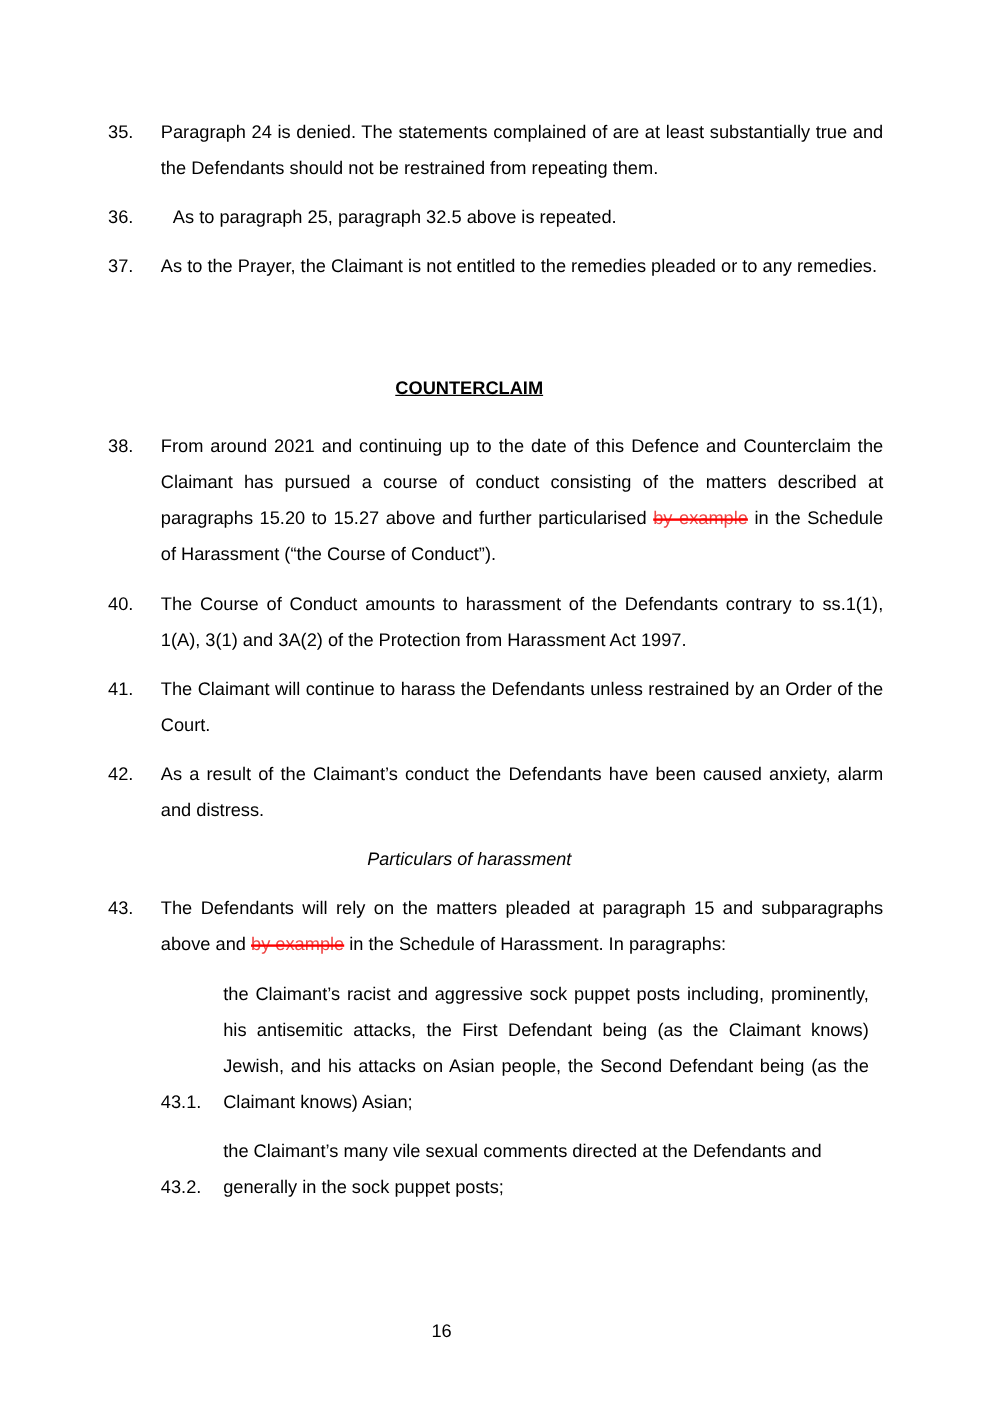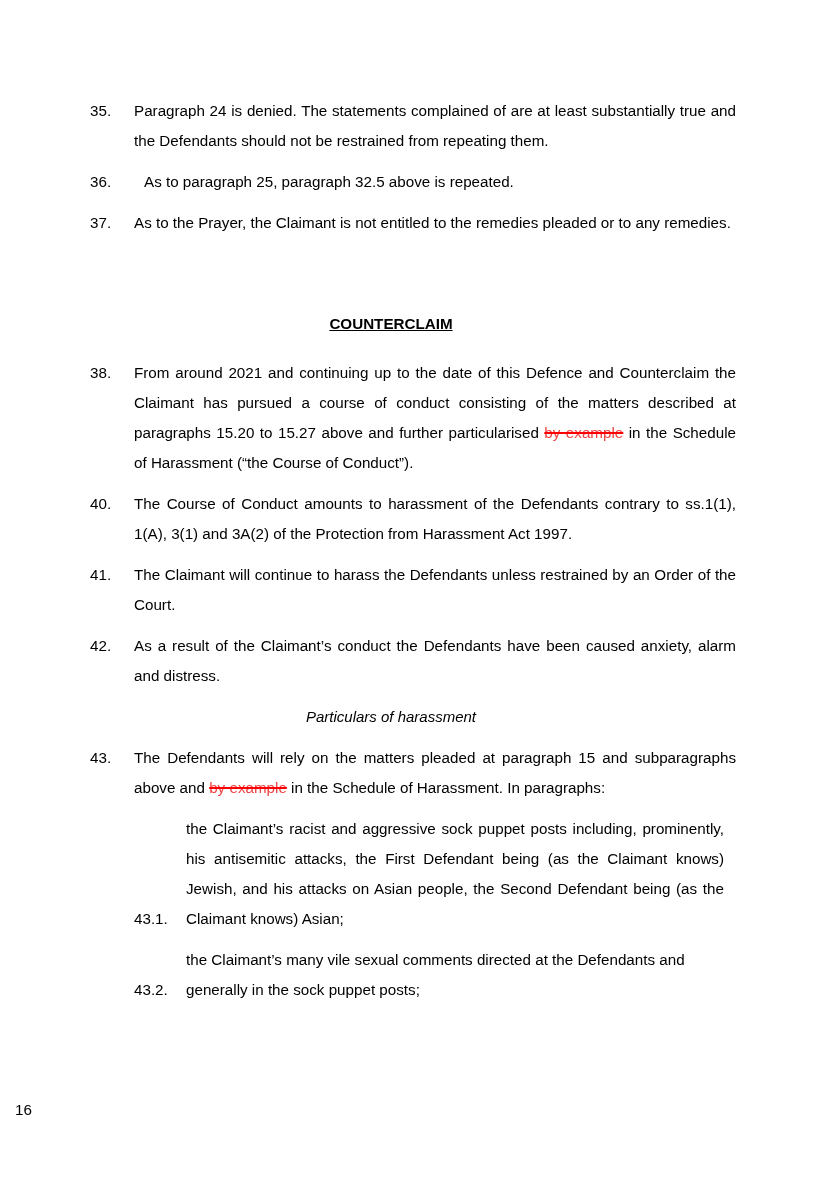--- a/index.html
+++ b/index.html
@@ -107,24 +107,24 @@
   .strike-red {
     color: #ef4444;
     text-decoration: line-through;
     text-decoration-color: #ff0000;
     text-decoration-thickness: 1.5px;
   }
 
   
   .page-number {
     position: absolute;
-    left: 15px;
+    left: 0;
     top: 1098px;
     width: 736px;
-    text-align: left;
+    text-align: center;
     font-size: 15.2px;
     line-height: 24px;
   }
 </style>
 </head>
 <body>
 
 <div class="page">
   <div class="content">
 

